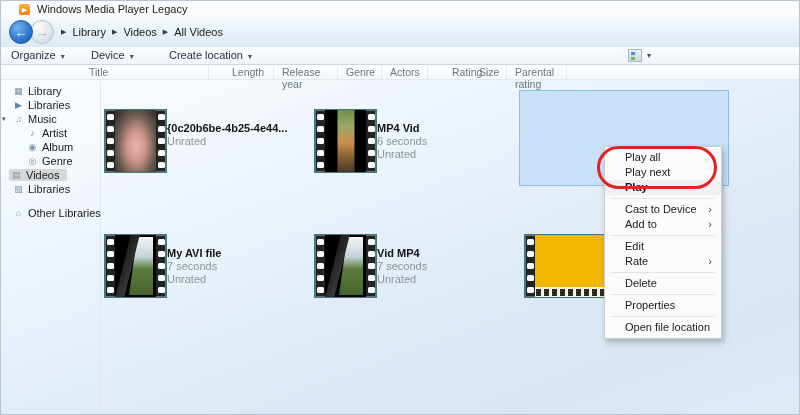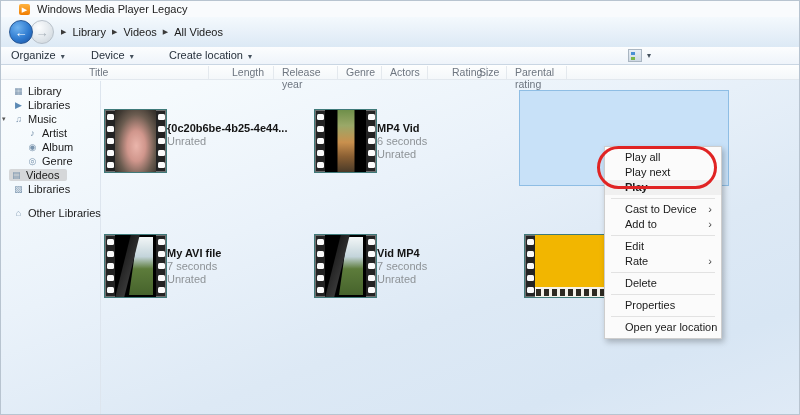--- a/index.html
+++ b/index.html
@@ -304,18 +304,18 @@
     <div class="ctx-item has-sub">Cast to Device</div>
     <div class="ctx-item has-sub">Add to</div>
     <div class="ctx-sep"></div>
     <div class="ctx-item">Edit</div>
     <div class="ctx-item has-sub">Rate</div>
     <div class="ctx-sep"></div>
     <div class="ctx-item">Delete</div>
     <div class="ctx-sep"></div>
     <div class="ctx-item">Properties</div>
     <div class="ctx-sep"></div>
-    <div class="ctx-item">Open year location</div>
+    <div class="ctx-item">Open file location</div>
   </div>
 
   <div class="annotation"></div>
 
 </div>
 
 </body></html>

